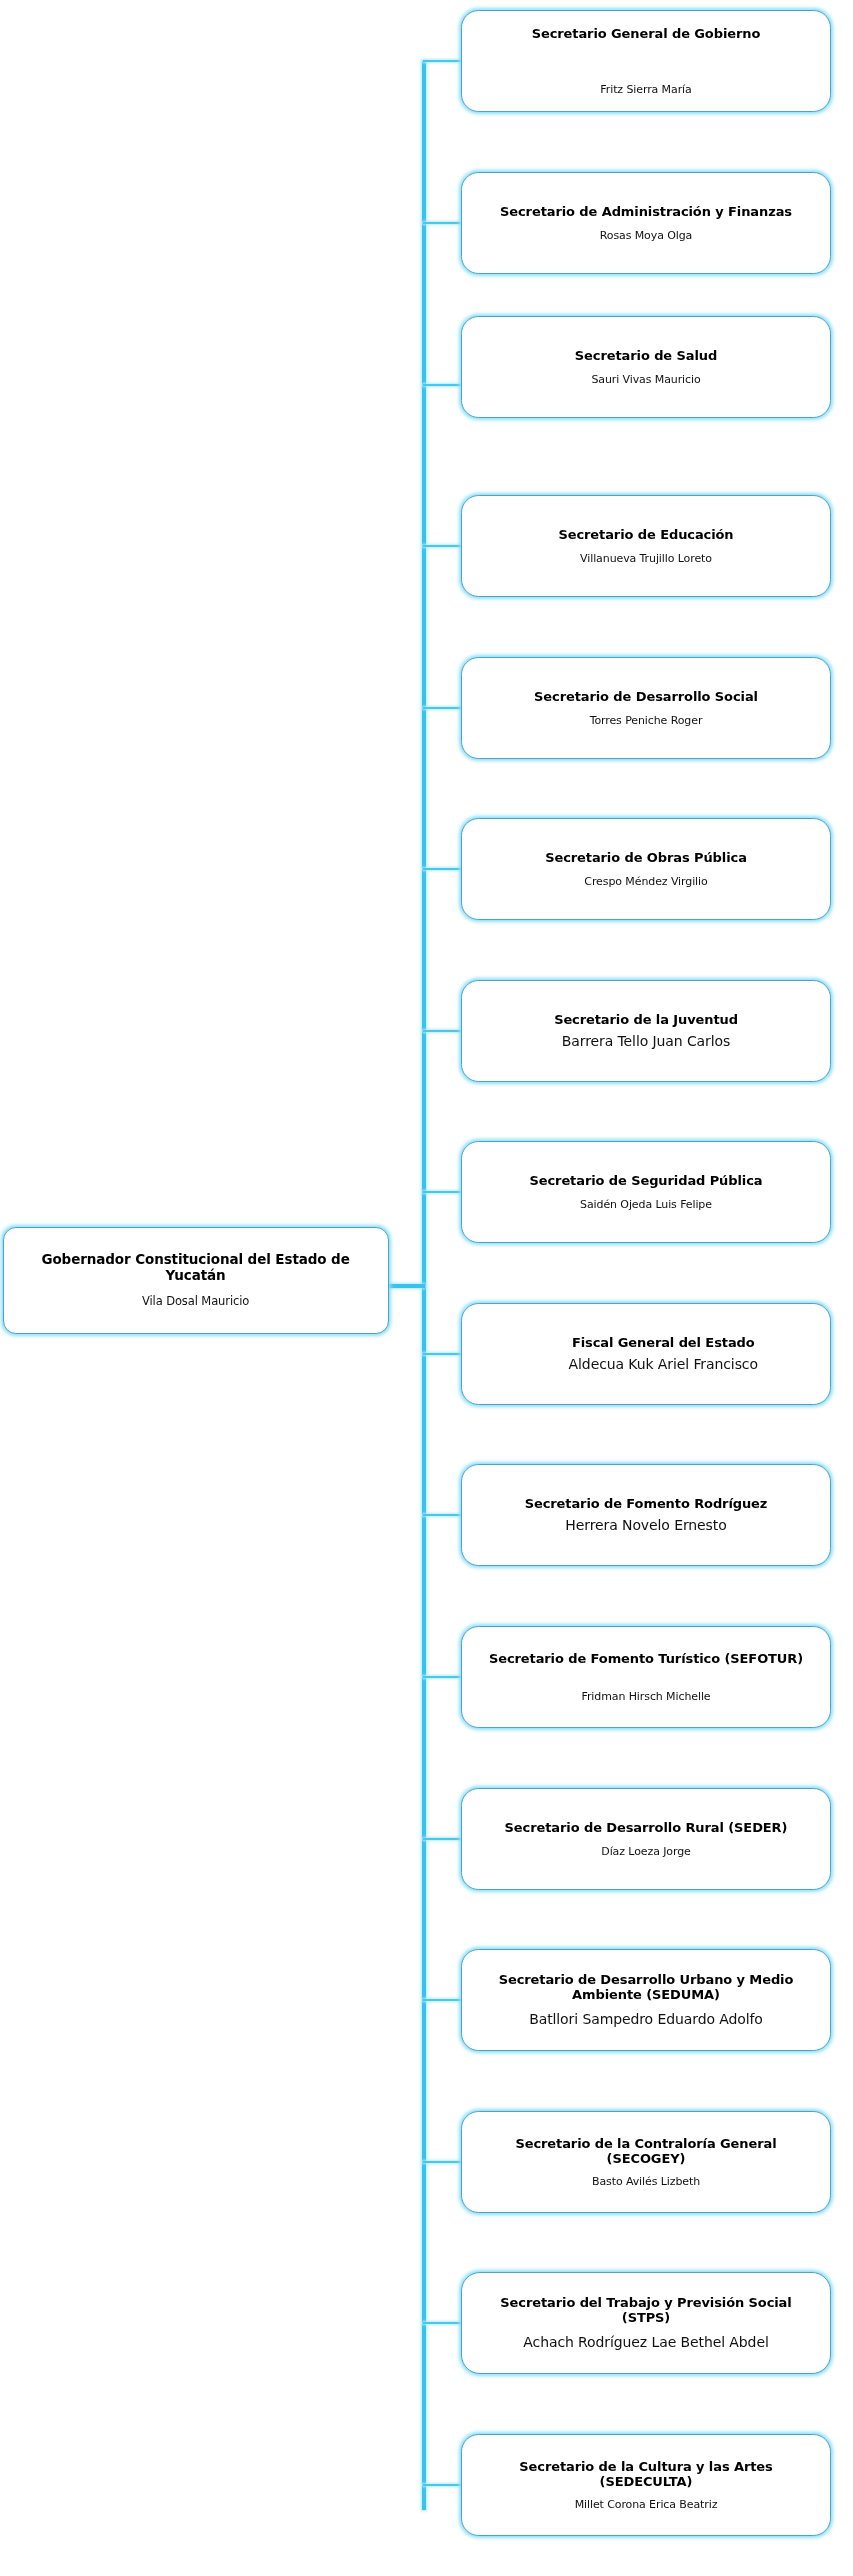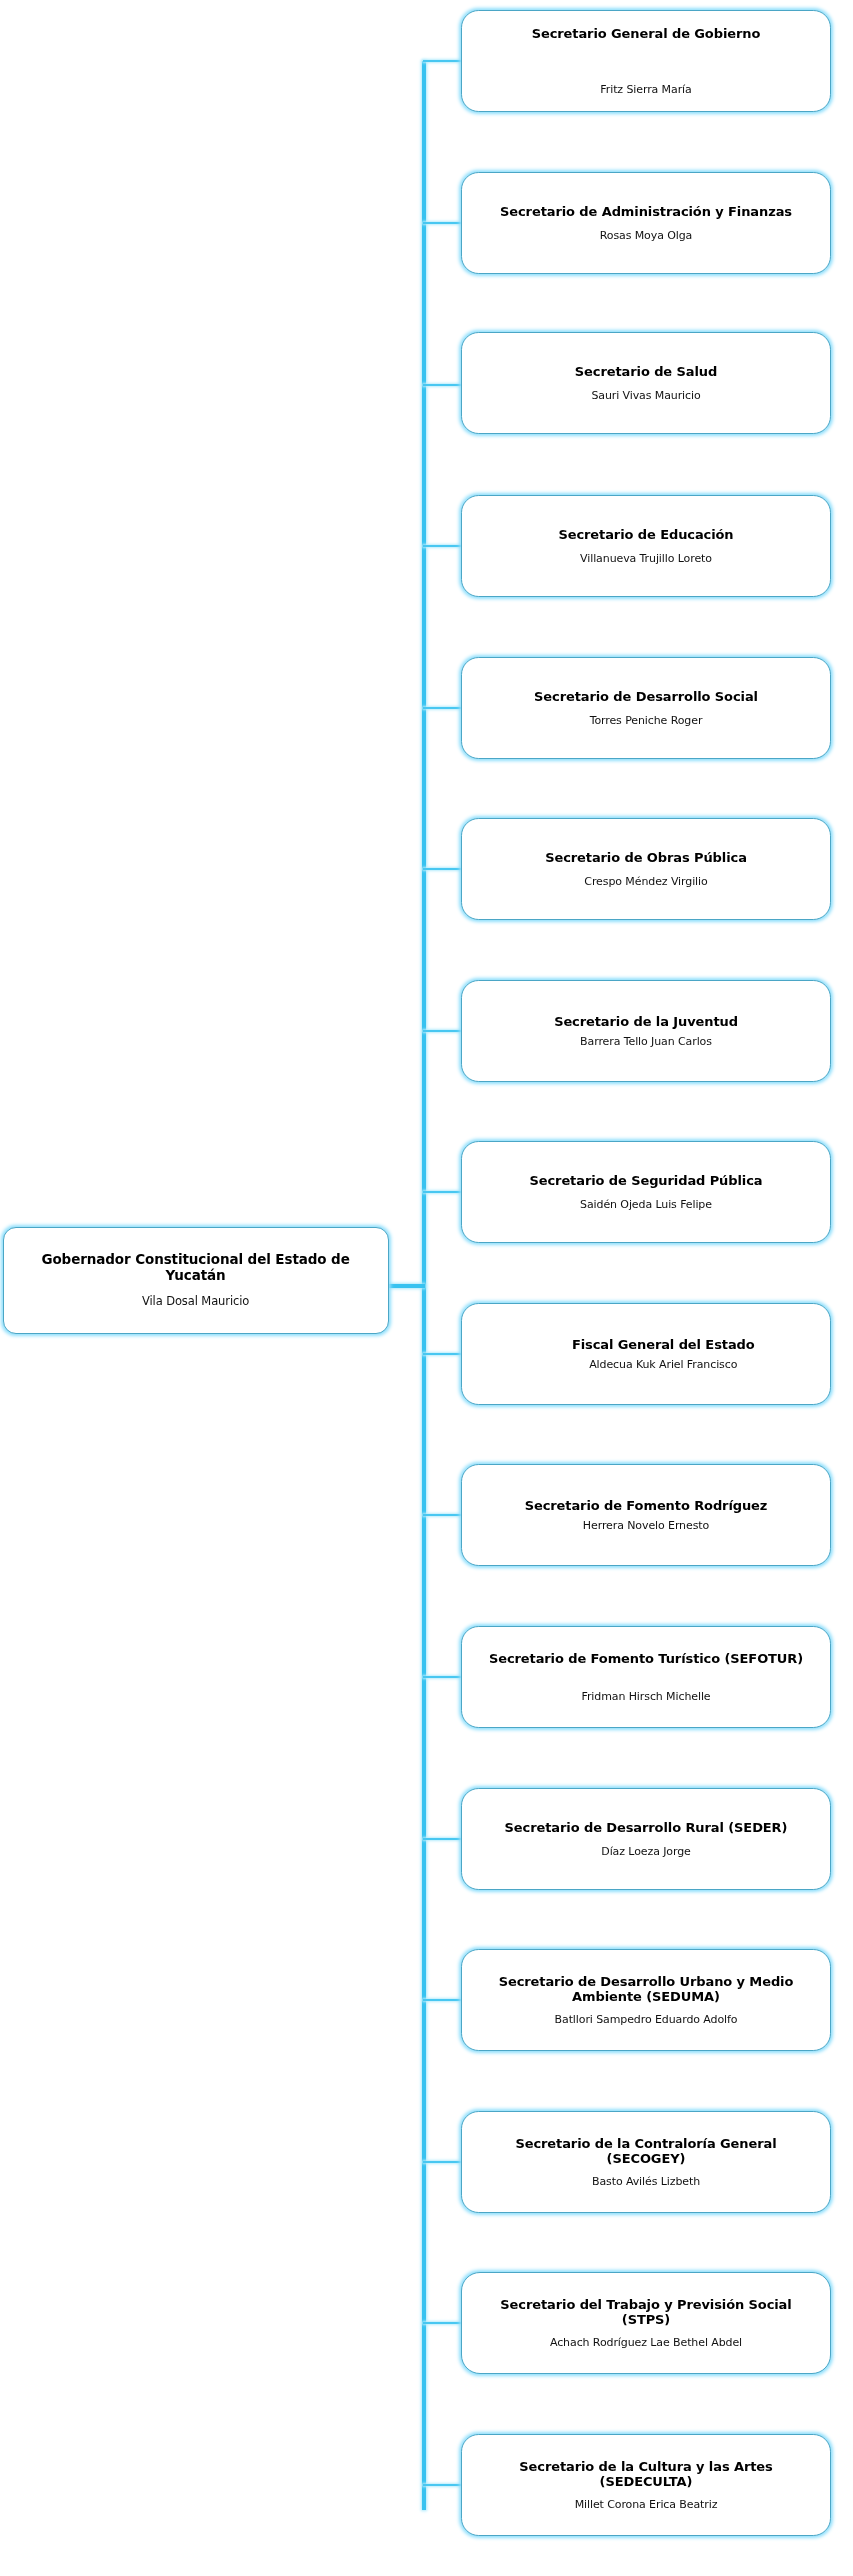--- a/index.html
+++ b/index.html
@@ -75,21 +75,21 @@
     height: 102px;
   }
   .child-node .node-title {
     font-size: 13px;
   }
   .child-node .node-subtitle {
     font-size: 11px;
     margin-top: 10px;
   }
   .child-node.sub-large .node-subtitle {
-    font-size: 11px;
+    font-size: 14px;
     margin-top: 5.2px;
   }
   .child-node.two-line .node-subtitle {
     margin-top: 8.3px;
   }
 
   
   .trunk {
     position: absolute;
     left: 422px;
@@ -151,21 +151,21 @@
   <div class="node child-node" style="top:10.4px;gap:32px;">
     <div class="node-title">Secretario General de Gobierno</div>
     <div class="node-subtitle">Fritz Sierra María</div>
   </div>
 
   <div class="node child-node" style="top:172px;">
     <div class="node-title">Secretario de Administración y Finanzas</div>
     <div class="node-subtitle">Rosas Moya Olga</div>
   </div>
 
-  <div class="node child-node" style="top:332px;text-align:center;">
+  <div class="node child-node" style="top:316px;text-align:center;">
     <div class="node-title">Secretario de Salud</div>
     <div class="node-subtitle">Sauri Vivas Mauricio</div>
   </div>
 
   <div class="node child-node" style="top:657px;">
     <div class="node-title">Secretario de Desarrollo Social</div>
     <div class="node-subtitle">Torres Peniche Roger</div>
   </div>
 
   <div class="node child-node" style="top:495px;">

